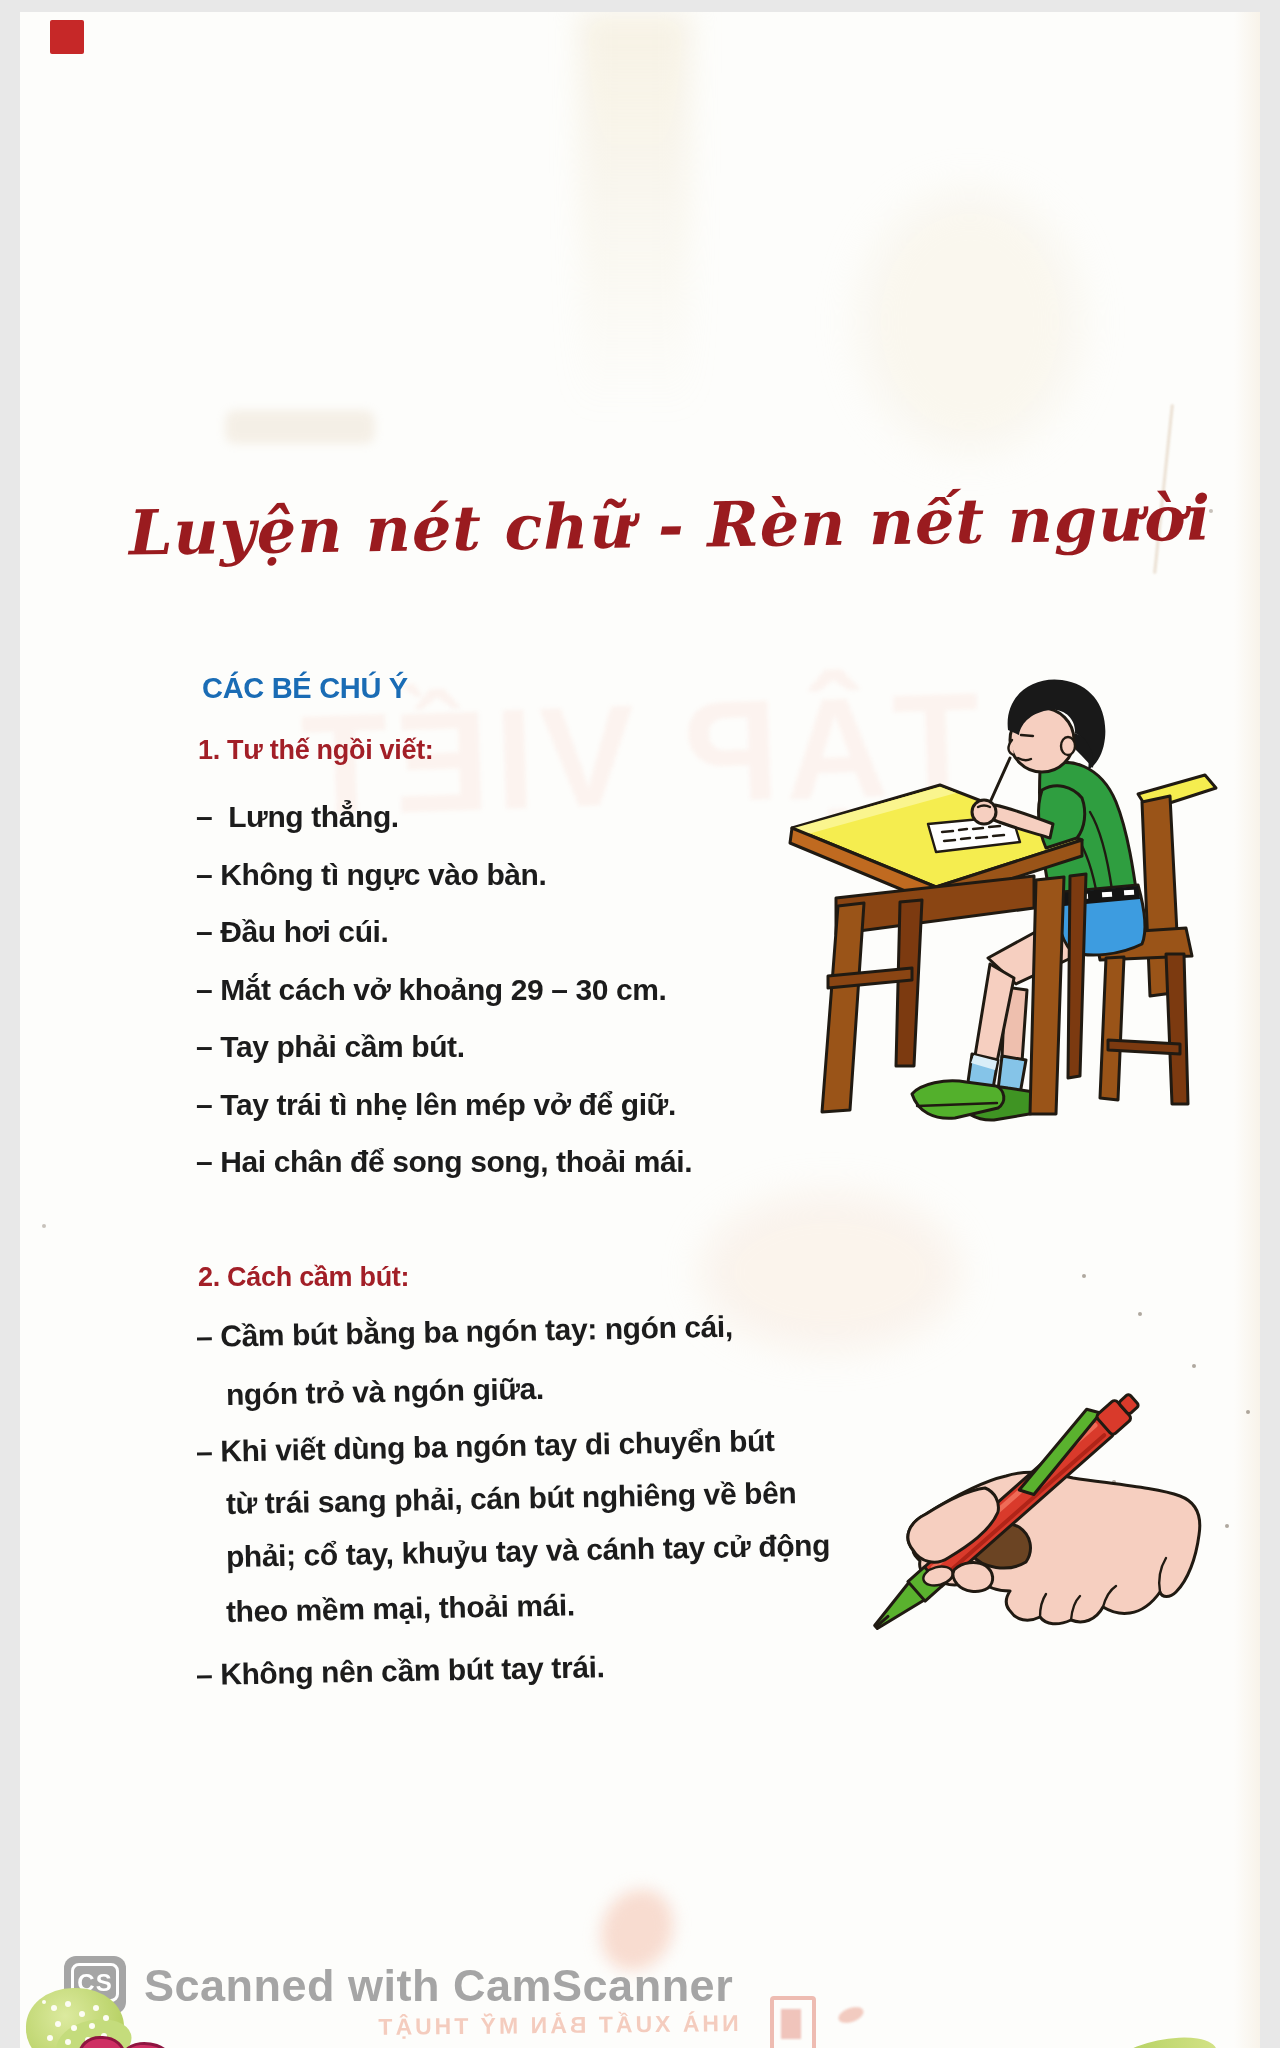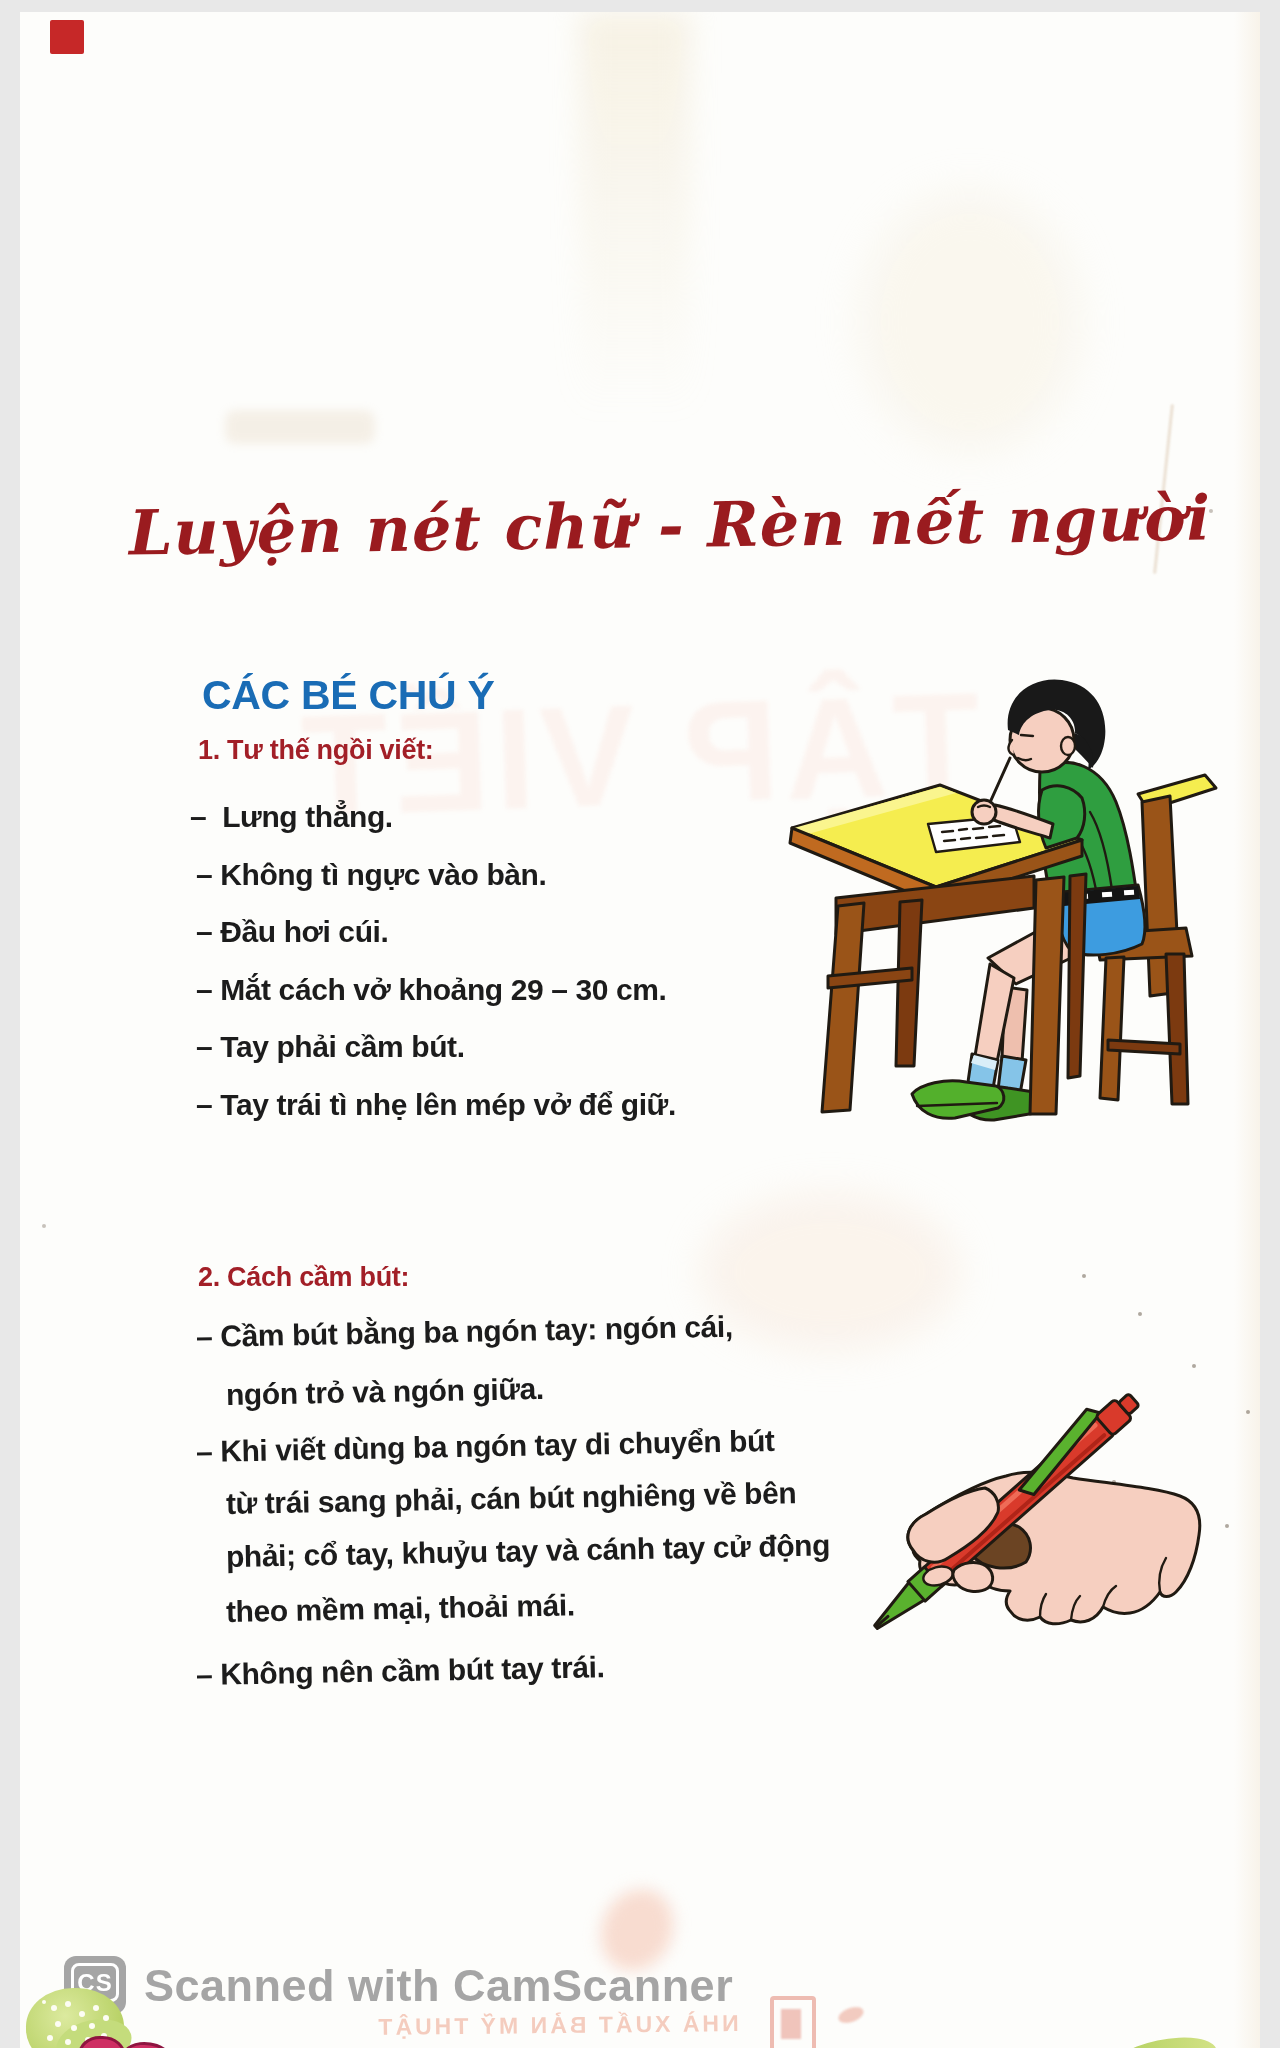--- a/index.html
+++ b/index.html
@@ -31,21 +31,21 @@
   .ghost-mark{position:absolute;left:818px;top:1996px;width:26px;height:14px;background:rgba(232,154,133,.5);border-radius:50%;transform:rotate(-20deg);filter:blur(1px);}
   
   .title{
     position:absolute;left:170px;top:448px;width:960px;height:130px;
     display:flex;align-items:center;justify-content:center;
     font-family:"DejaVu Serif","Liberation Serif",serif;font-style:italic;font-weight:600;
     font-size:62px;letter-spacing:1px;color:var(--title-red);
     transform:rotate(-.8deg);white-space:pre;
   }
   .h-blue{
-    position:absolute;left:182px;top:660px;font-size:41px;font-weight:700;
+    position:absolute;left:182px;top:660px;font-size:29px;font-weight:700;
     color:var(--heading-blue);letter-spacing:-.3px;white-space:pre;
   }
   .h-red{
     position:absolute;font-size:27px;font-weight:700;color:var(--section-red);
     letter-spacing:-.3px;white-space:pre;
   }
   .line{
     position:absolute;font-size:30px;font-weight:700;color:var(--body-ink);
     letter-spacing:-.4px;white-space:pre;
   }
@@ -114,26 +114,27 @@
   <div class="speck" style="left:1146px;top:1566px;"></div>
   <div class="speck" style="left:1246px;top:1624px;"></div>
   <div class="speck" style="left:1189px;top:497px;background:#9a9286;"></div>
   <div class="speck" style="left:22px;top:1212px;background:#9a9286;"></div>
 
   <div class="title">Luyện nét chữ - Rèn nết người</div>
 
   <div class="h-blue">CÁC BÉ CHÚ Ý</div>
 
   <div class="h-red" style="left:178px;top:723px;">1. Tư thế ngồi viết:</div>
-  <div class="line" style="left:170px;top:788px;">–  Lưng thẳng.</div>
+  <div class="line" style="left:176px;top:788px;">–  Lưng thẳng.</div>
   <div class="line" style="left:176px;top:846px;">– Không tì ngực vào bàn.</div>
   <div class="line" style="left:176px;top:903px;">– Đầu hơi cúi.</div>
   <div class="line" style="left:176px;top:961px;">– Mắt cách vở khoảng 29 – 30 cm.</div>
   <div class="line" style="left:176px;top:1018px;">– Tay phải cầm bút.</div>
   <div class="line" style="left:176px;top:1076px;">– Tay trái tì nhẹ lên mép vở để giữ.</div>
+  <div class="line" style="left:176px;top:1133px;">– Hai chân để song song, thoải mái.</div>
 
   <div class="h-red" style="left:178px;top:1250px;">2. Cách cầm bút:</div>
   <div class="line tilt" style="left:176px;top:1308px;">– Cầm bút bằng ba ngón tay: ngón cái,</div>
   <div class="line tilt" style="left:206px;top:1366px;">ngón trỏ và ngón giữa.</div>
   <div class="line tilt" style="left:176px;top:1423px;">– Khi viết dùng ba ngón tay di chuyển bút</div>
   <div class="line tilt" style="left:206px;top:1475px;">từ trái sang phải, cán bút nghiêng về bên</div>
   <div class="line tilt" style="left:206px;top:1528px;">phải; cổ tay, khuỷu tay và cánh tay cử động</div>
   <div class="line tilt" style="left:206px;top:1583px;">theo mềm mại, thoải mái.</div>
   <div class="line tilt" style="left:176px;top:1646px;">– Không nên cầm bút tay trái.</div>
 

